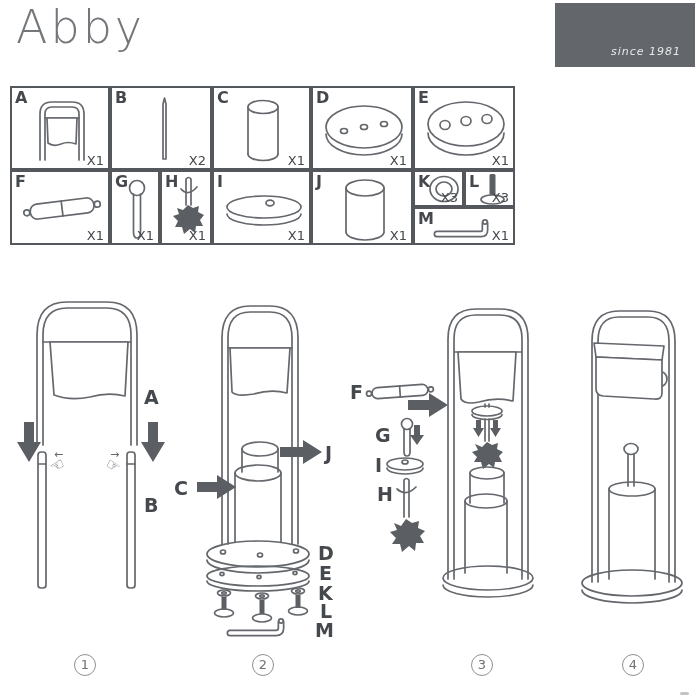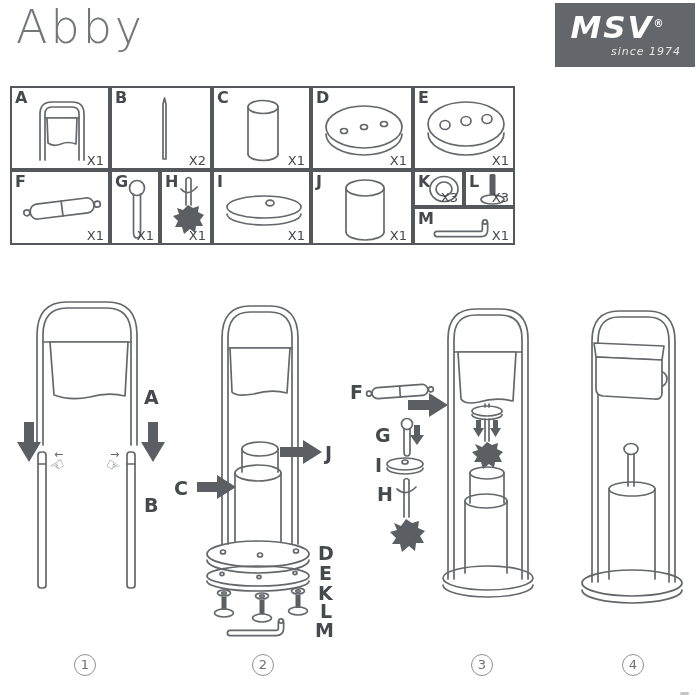--- a/index.html
+++ b/index.html
@@ -32,22 +32,21 @@
   svg.line .thick{stroke:#64676c;stroke-width:7;fill:none;}
   svg.line .thinwhite{stroke:#fff;stroke-width:3.6;fill:none;}
 </style>
 </head>
 <body>
 
 <div class="sheet">
 
   <div class="title">Abby</div>
   <div class="logo">
-    <div class="logo-name"><span>MSV</span><sup>®</sup></div>
-    <div class="logo-tagline">since 1974</div>
+    <div class="logo-tagline">since 1981</div>
   </div>
 
   <div class="cell" style="left:10px;top:86px;width:100px;height:84px">
     <span class="pid">A</span>
     <svg class="line" style="left:16px;top:8px" width="68" height="68" viewBox="0 0 68 68">
       <path d="M12,64 V18 Q12,6 24,6 H44 Q56,6 56,18 V64"></path>
       <path d="M17,64 V18 Q17,11 24,11 H44 Q51,11 51,18 V64"></path>
       <path d="M17,22 H51"></path>
       <path class="white" d="M19,22 H49 L48,48 Q40,45 33,48 Q25,51 20,47 Z"></path>
     </svg>

